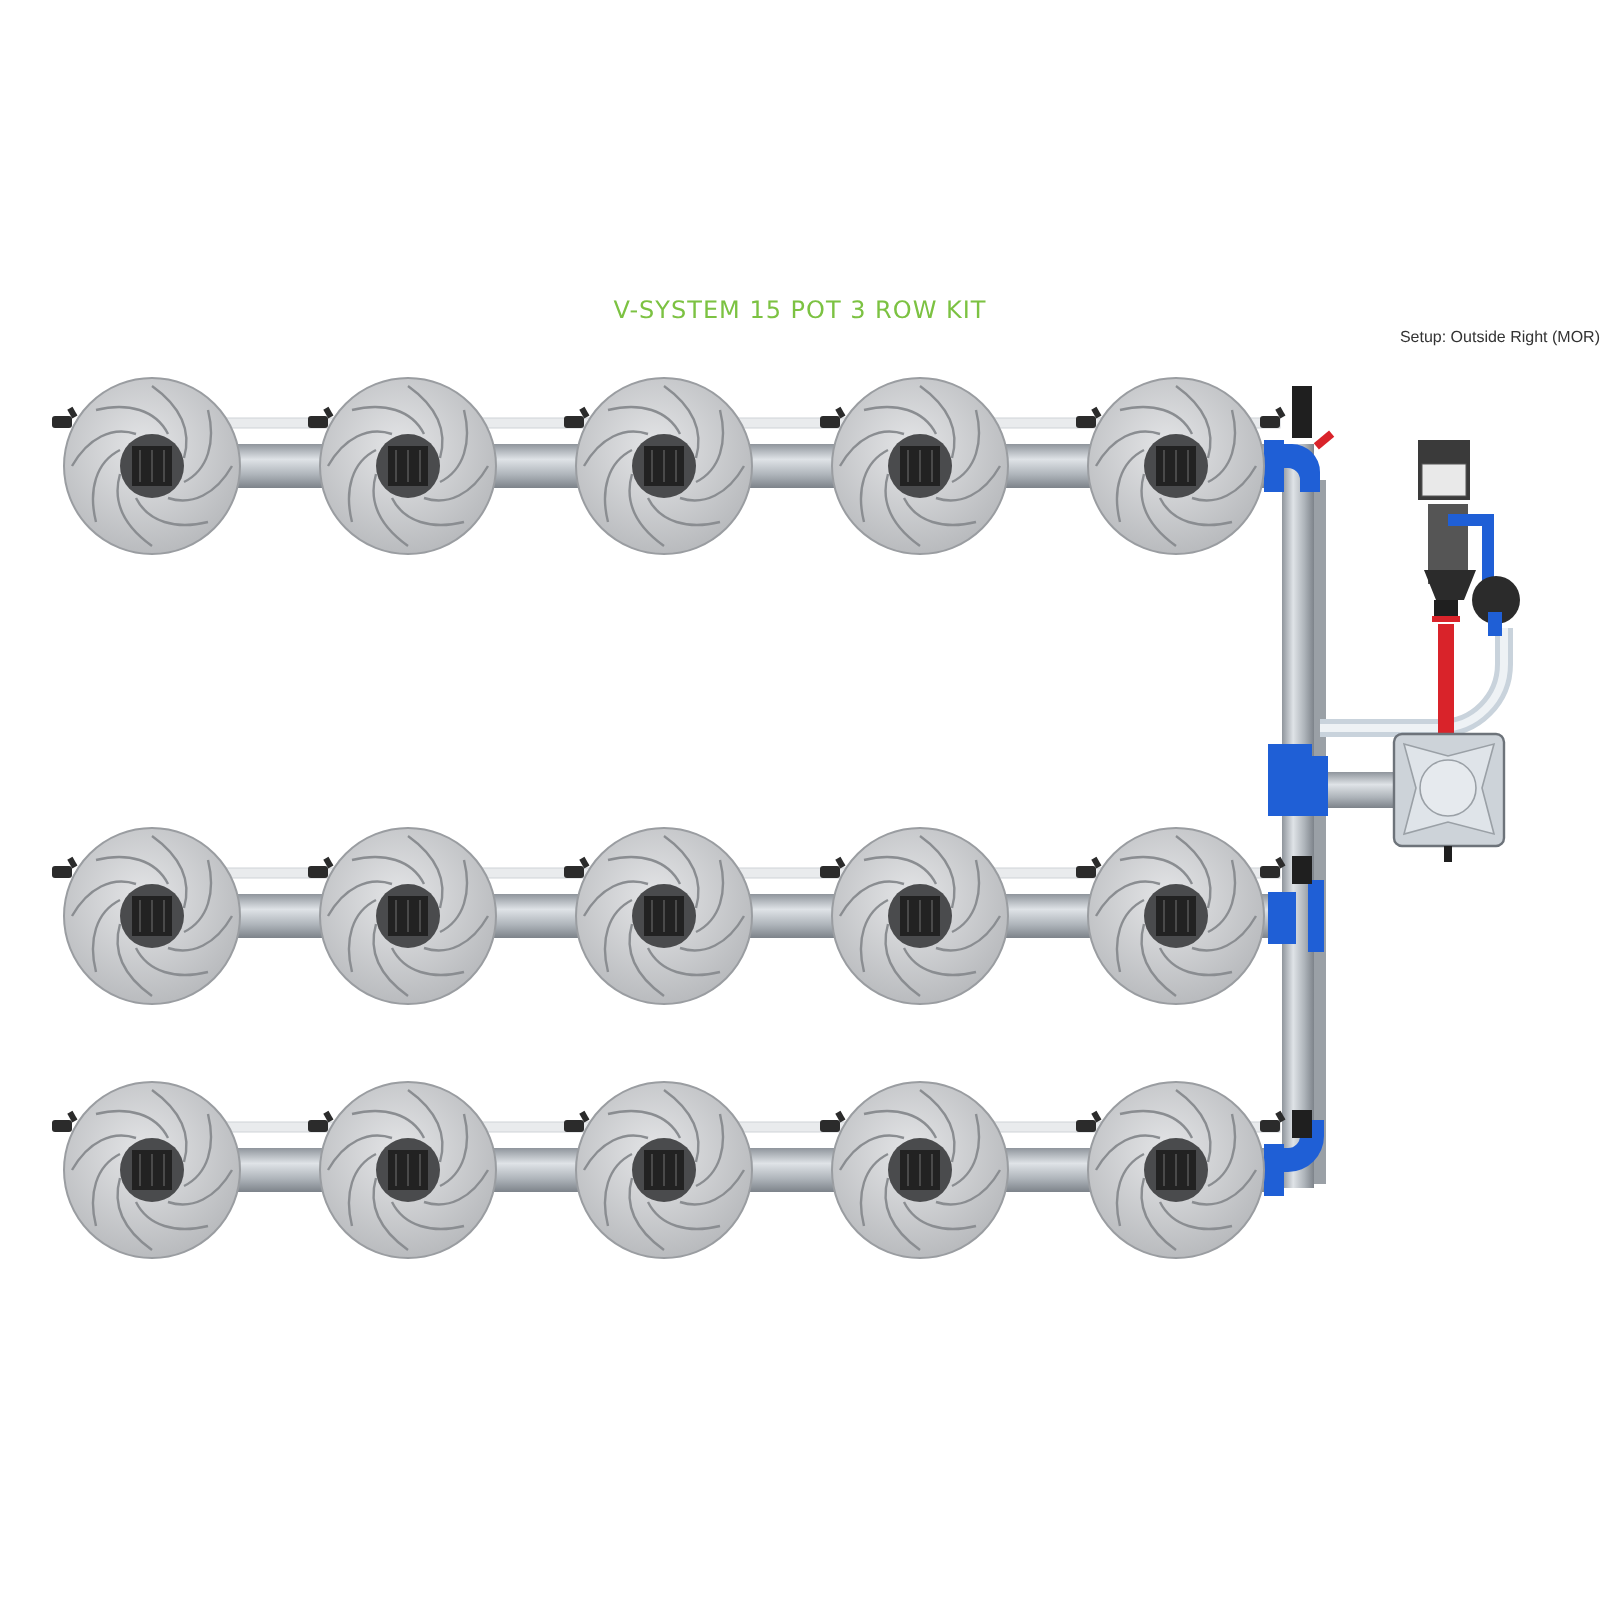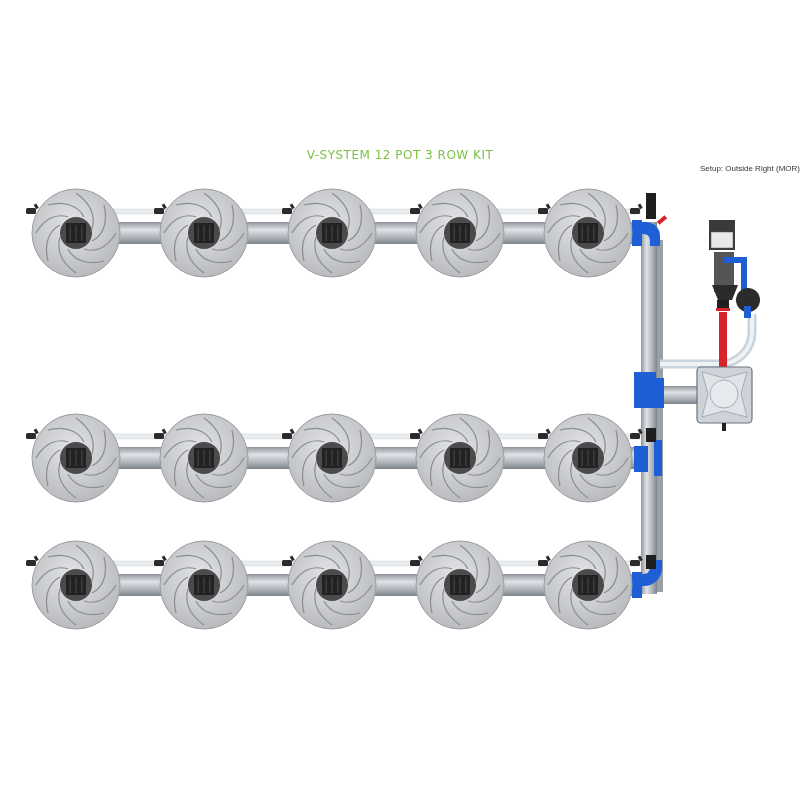--- a/index.html
+++ b/index.html
@@ -4,21 +4,21 @@
 <style>
   html,body{margin:0;padding:0;background:#ffffff;}
   body{width:800px;height:800px;position:relative;overflow:hidden;font-family:"Liberation Sans",sans-serif;}
   .title{position:absolute;left:0;width:800px;top:148px;text-align:center;color:#7cc242;font-size:12px;letter-spacing:0.5px;font-family:"DejaVu Sans",sans-serif;}
   .subtitle{position:absolute;left:0;width:800px;top:164px;text-align:right;color:#333;font-size:8px;font-family:"Liberation Sans",sans-serif;}
   svg{position:absolute;left:0;top:0;}
 </style>
 </head>
 <body>
 
-<div class="title">V-SYSTEM 12 POT 3 ROW KIT</div>
+<div class="title">V-SYSTEM 15 POT 3 ROW KIT</div>
 <div class="subtitle">Setup: Outside Right (MOR)</div>
 
 <svg width="800" height="800" viewBox="0 0 800 800">
   <defs>
     <linearGradient id="pipeH" x1="0" y1="0" x2="0" y2="1">
       <stop offset="0" stop-color="#8f959c"></stop>
       <stop offset="0.35" stop-color="#dfe3e7"></stop>
       <stop offset="0.7" stop-color="#aeb4ba"></stop>
       <stop offset="1" stop-color="#7d838a"></stop>
     </linearGradient>

